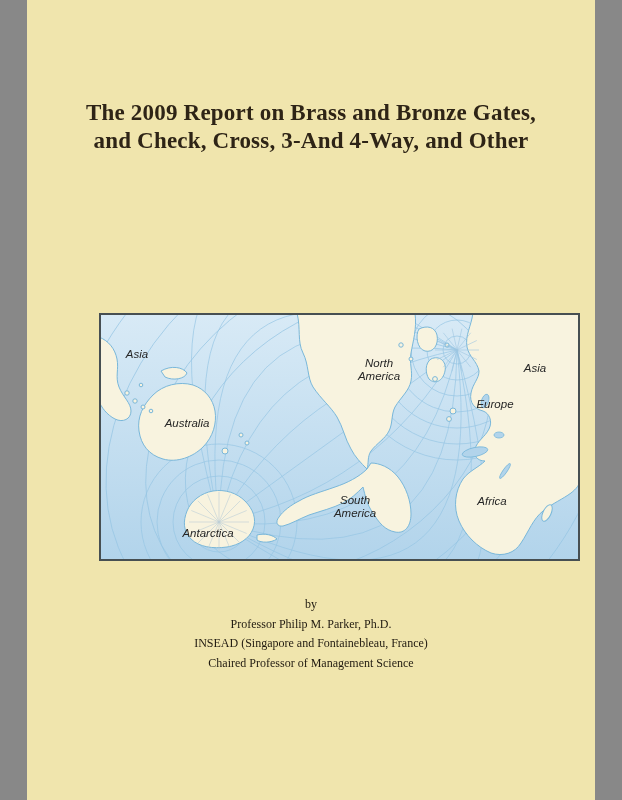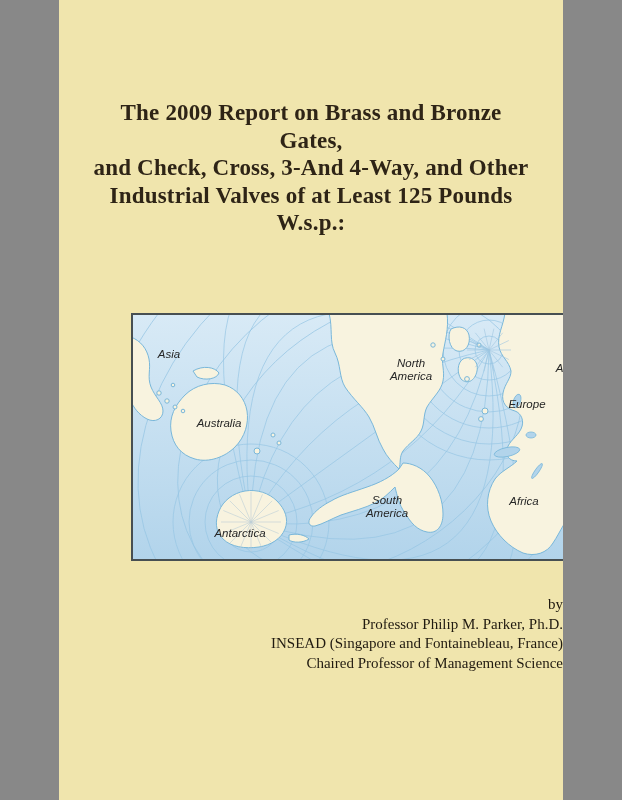--- a/index.html
+++ b/index.html
@@ -11,21 +11,21 @@
     --coast:#79b7da;
     --graticule:#97c6e4;
     --map-border:#474f52;
     --map-label:#262626;
     --byline-color:#201a10;
   }
   html,body{margin:0;padding:0;}
   body{background:#888;}
   .page{
     position:relative;
-    width:504px;height:800px;
+    width:568px;height:800px;
     margin:0 auto;
     background:var(--page-bg);
     overflow:hidden;
     font-family:"Liberation Serif",serif;
   }
   .title-block{
     position:absolute;
     left:30px;right:30px;top:99px;
     text-align:center;
     color:var(--title-color);
@@ -39,42 +39,41 @@
     left:72px;top:313px;
     width:477px;height:244px;
     border:2px solid var(--map-border);
     box-shadow:0 0 0 1px #b9c4c9 inset;
     background:linear-gradient(var(--ocean-top),var(--ocean-bottom));
   }
   .map-frame svg{display:block;}
   .byline-block{
     position:absolute;
     left:0;right:0;top:595px;
-    text-align:right;
+    text-align:center;
     color:var(--byline-color);
-    font-size:15px;
+    font-size:12px;
     line-height:19.5px;
   }
   .byline-block .author{font-weight:normal;}
   .map-label{
     font-family:"Liberation Sans",sans-serif;
     font-style:italic;
     font-size:11.5px;
     fill:var(--map-label);
   }
 </style>
 </head>
 <body>
 
 <div class="page">
 
   <div class="title-block">
     <div>The 2009 Report on Brass and Bronze Gates,</div>
     <div>and Check, Cross, 3-And 4-Way, and Other</div>
-    <div>Industrial Valves of at Least 125 Pounds W.s.p.:</div>
   </div>
 
   <div class="map-frame">
     <svg id="map-canvas" width="477" height="244" viewBox="0 0 477 244">
       <defs>
         <clipPath id="mapclip">
             <rect x="0" y="0" width="477" height="244"></rect>
           </clipPath>
         <linearGradient id="ocean" x1="0" y1="0" x2="0" y2="1">
           <stop offset="0" stop-color="var(--ocean-top)"></stop>

